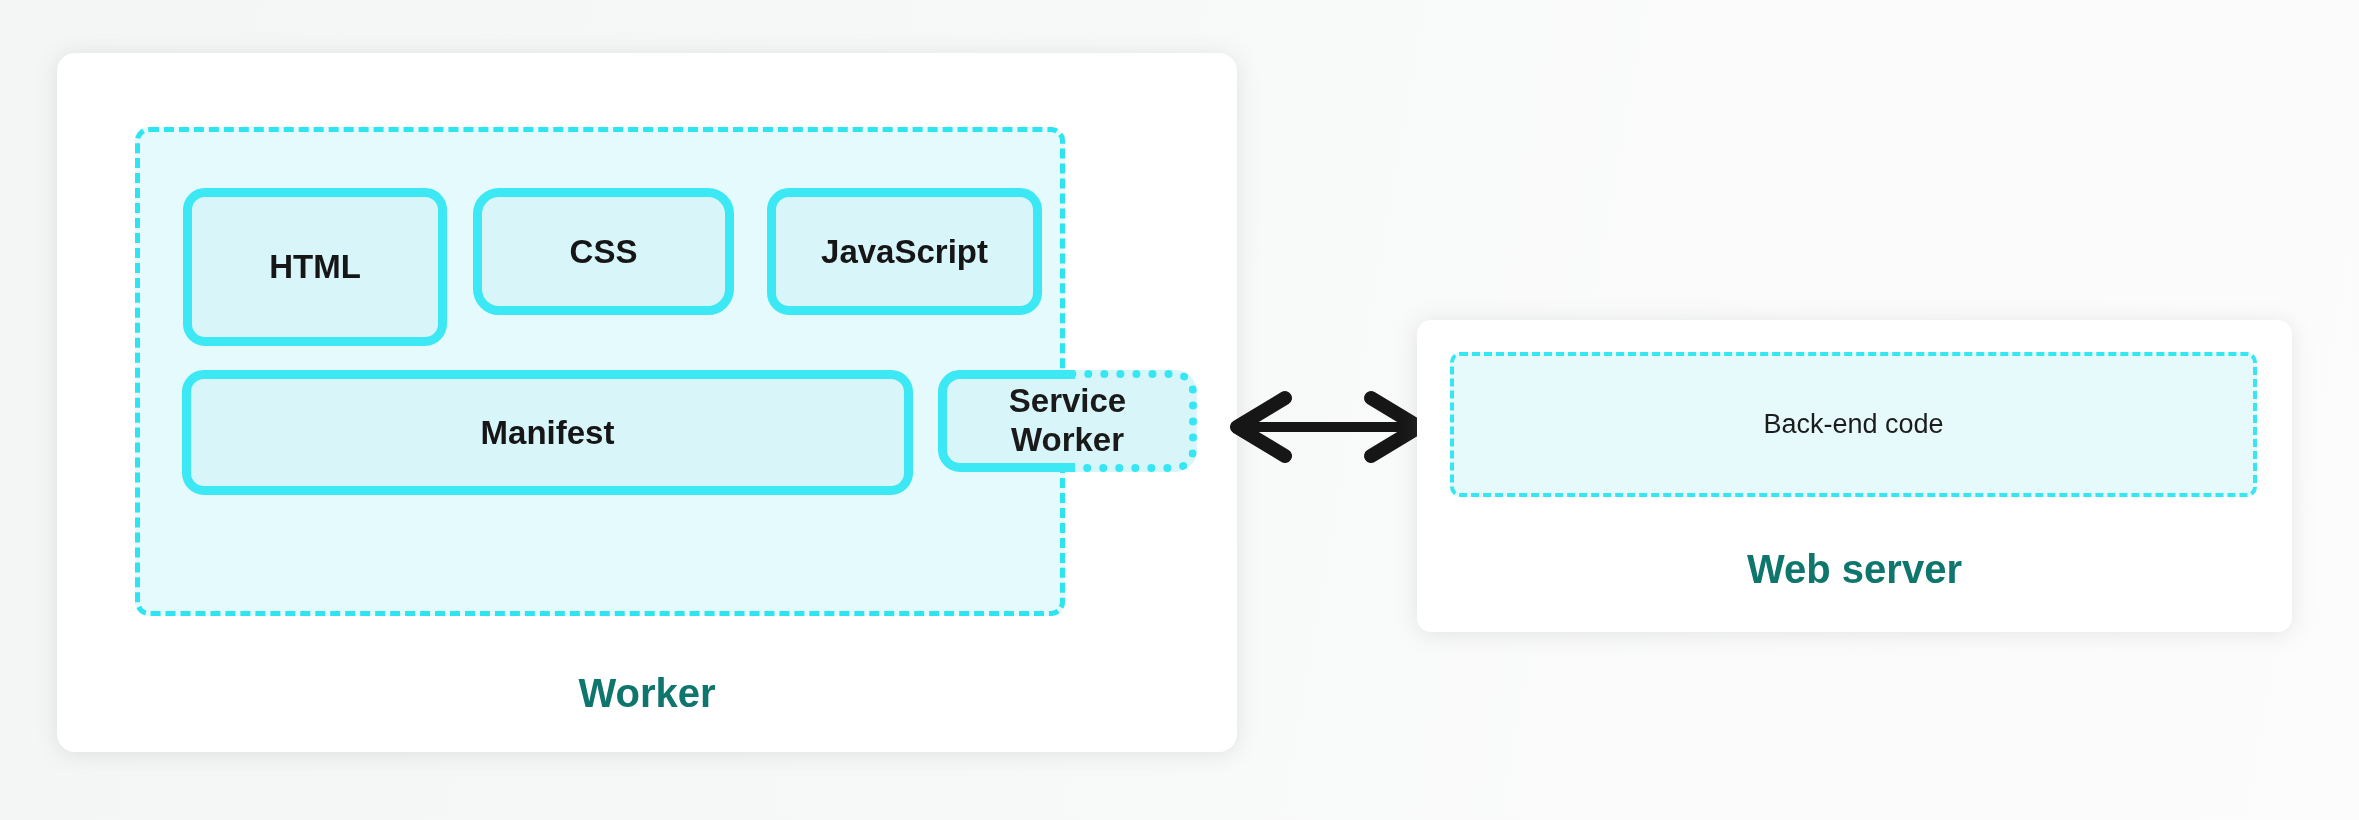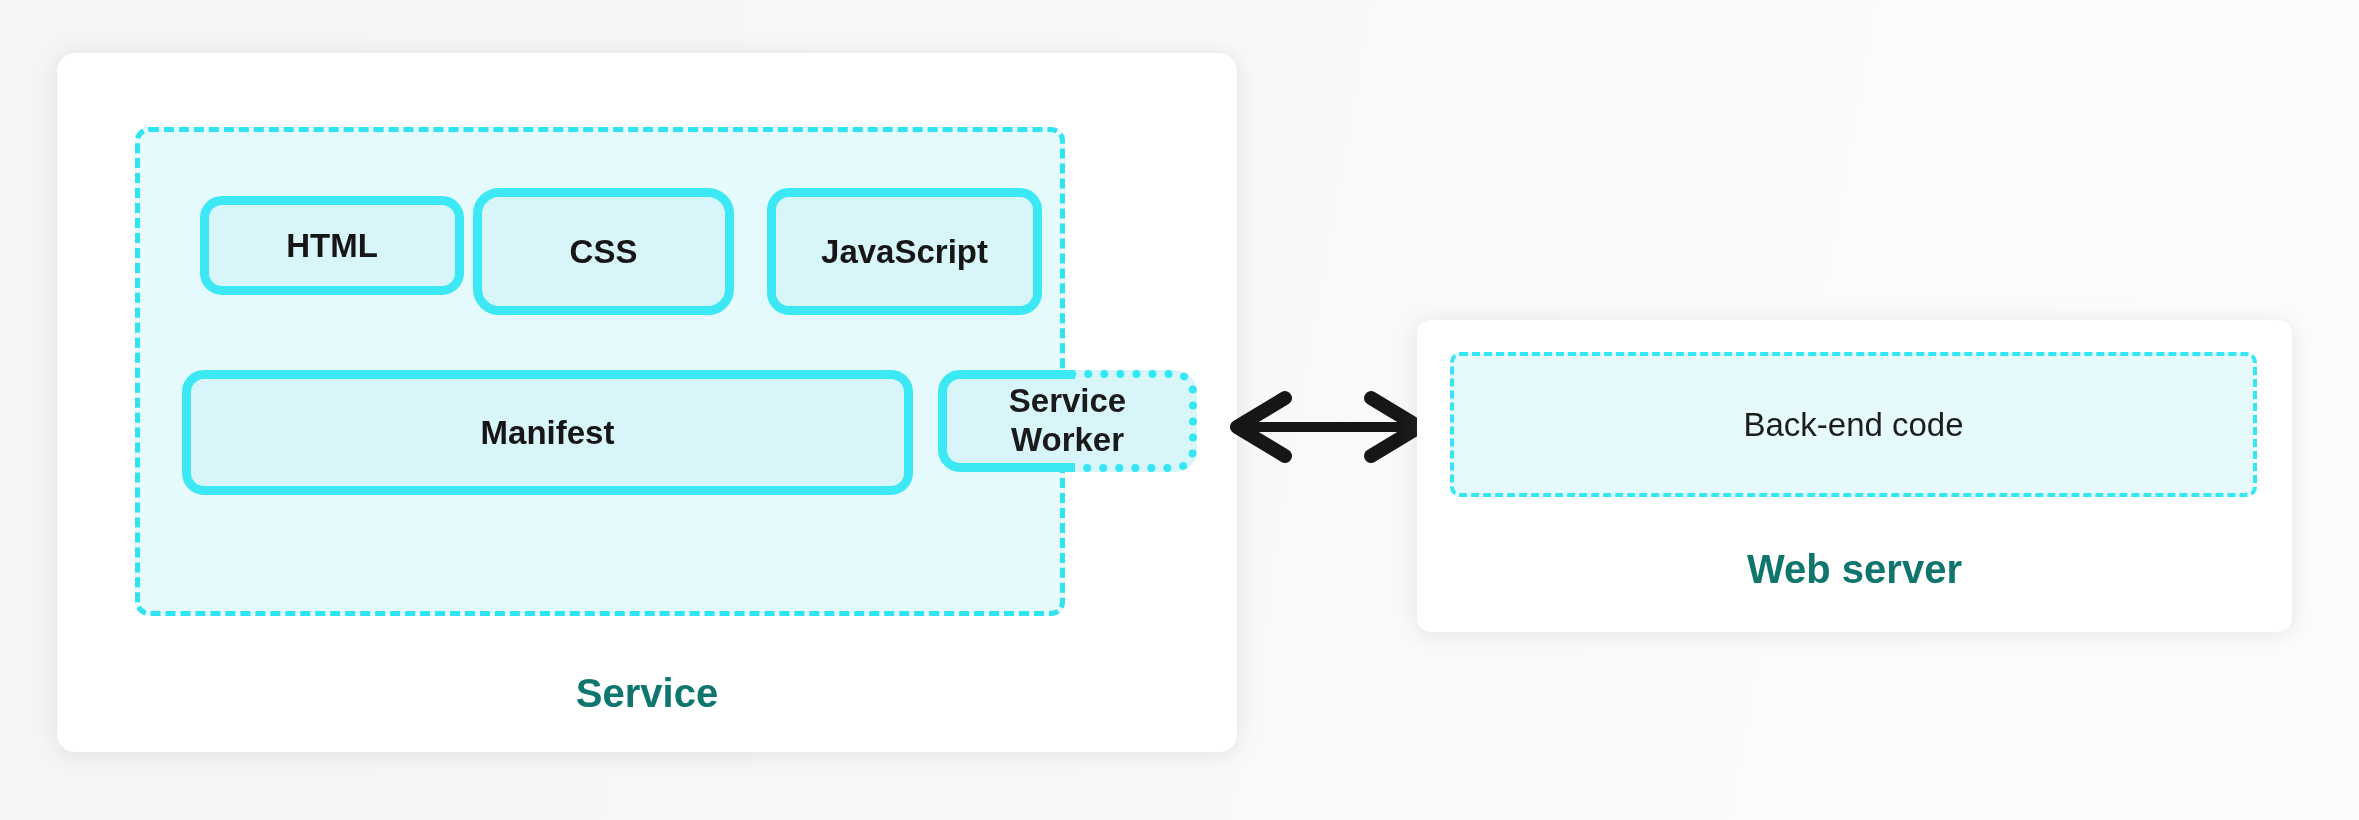--- a/index.html
+++ b/index.html
@@ -40,21 +40,21 @@
     border-radius: 22px;
     box-sizing: border-box;
     display: flex;
     align-items: center;
     justify-content: center;
     text-align: center;
     font-weight: bold;
     font-size: 33px;
     color: #161616;
   }
-  #html-box       { left: 60px;  top: 56px;  width: 264px; height: 99px; margin-top: 8px; }
+  #html-box       { left: 43px;  top: 56px;  width: 264px; height: 158px; }
   #css-box        { left: 333px; top: 56px;  width: 261px; height: 127px; border-radius: 26px; }
   #javascript-box { left: 627px; top: 56px;  width: 275px; height: 127px; }
   #manifest-box   { left: 42px;  top: 238px; width: 731px; height: 125px; }
 
   
   #service-worker-box {
     position: absolute;
     left: 798px; top: 238px; width: 259px; height: 102px;
   }
   #service-worker-box .layer {
@@ -111,21 +111,21 @@
   #backend-box {
     position: absolute;
     left: 33px; top: 32px; width: 807px; height: 145px;
     background: #e6fafc;
     border: 4px dashed #35e7f3;
     border-radius: 10px;
     box-sizing: border-box;
     display: flex;
     align-items: center;
     justify-content: center;
-    font-size: 33px;
+    font-size: 27px;
     color: #1c1c1c;
   }
 
   #connection-arrow {
     position: absolute;
     left: 1223px;
     top: 382px;
     width: 210px;
     height: 90px;
   }
@@ -146,21 +146,21 @@
     </div>
     <div class="node" id="manifest-box">
       <span>Manifest</span>
     </div>
     <div id="service-worker-box">
       <div class="layer dotted"></div>
       <div class="layer solid"></div>
       <div class="sw-label">Service Worker</div>
     </div>
   </div>
-  <div class="card-title" id="device-title">Service</div>
+  <div class="card-title" id="device-title">Worker</div>
 </div>
 
 <svg id="connection-arrow" viewBox="0 0 210 90" xmlns="http://www.w3.org/2000/svg">
   <line x1="30" y1="45" x2="180" y2="45" stroke="#161616" stroke-width="10" stroke-linecap="round"></line>
   <polyline points="62,16 14,45 62,74" fill="none" stroke="#161616" stroke-width="14" stroke-linecap="round" stroke-linejoin="round"></polyline>
   <polyline points="148,16 196,45 148,74" fill="none" stroke="#161616" stroke-width="14" stroke-linecap="round" stroke-linejoin="round"></polyline>
 </svg>
 
 <div class="card" id="server-card">
   <div id="backend-box">

